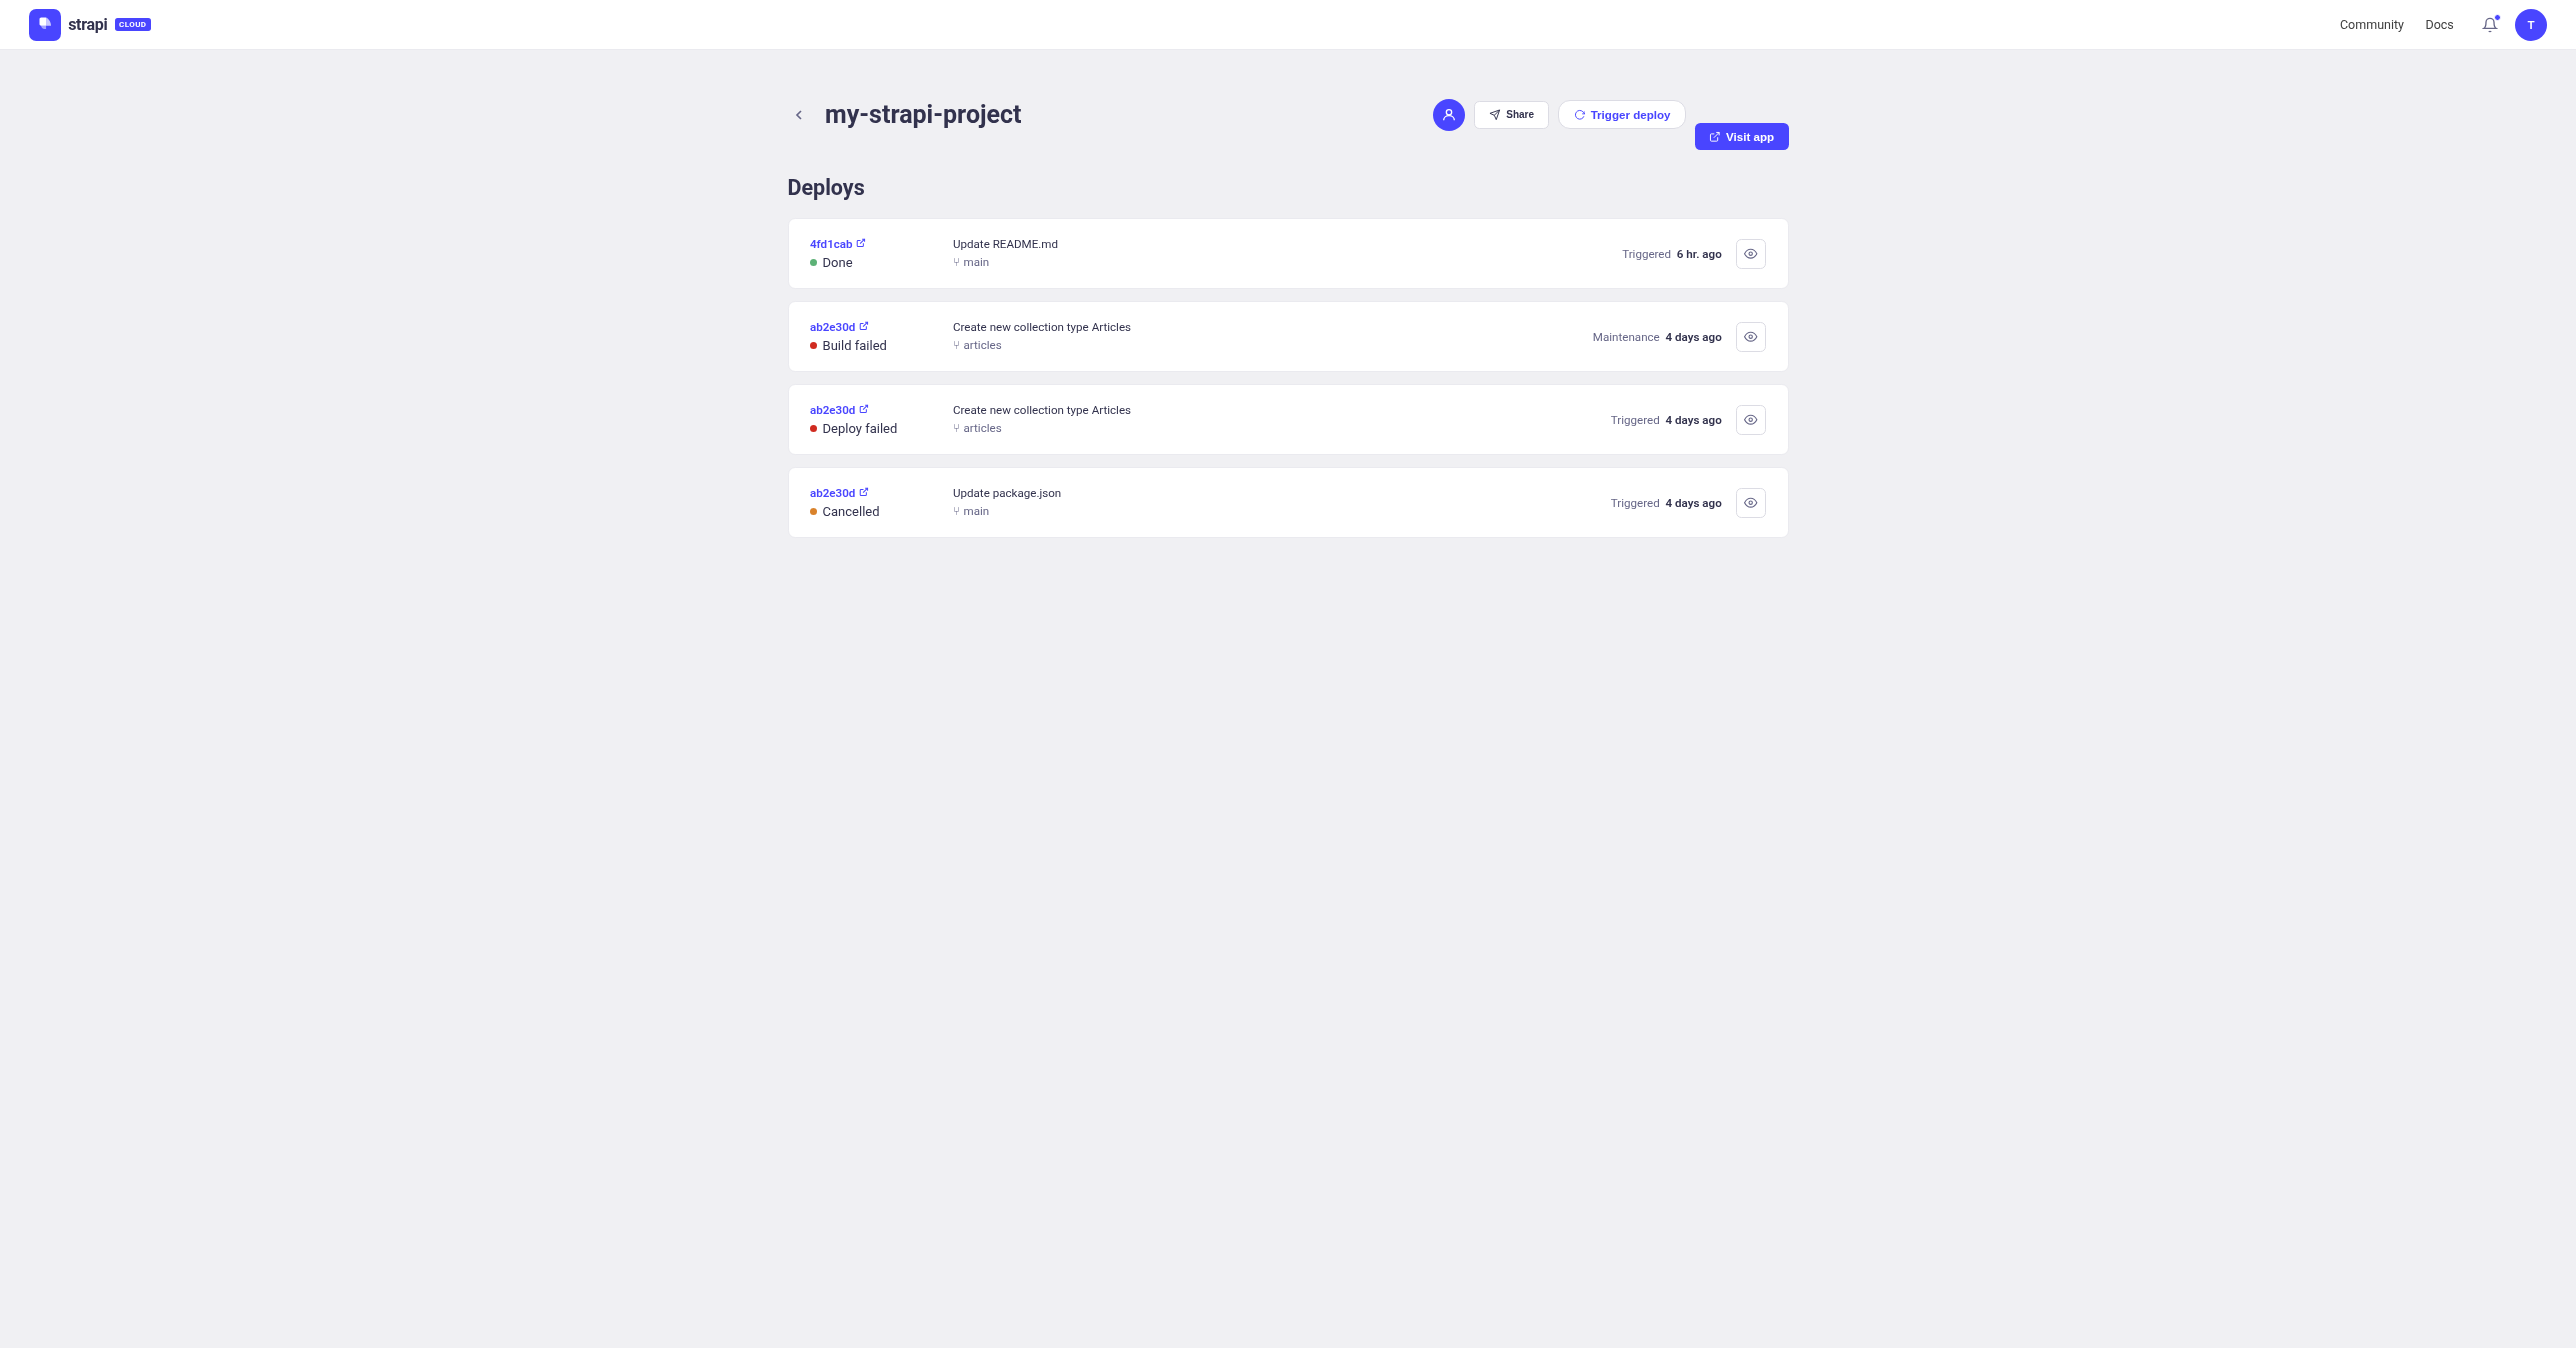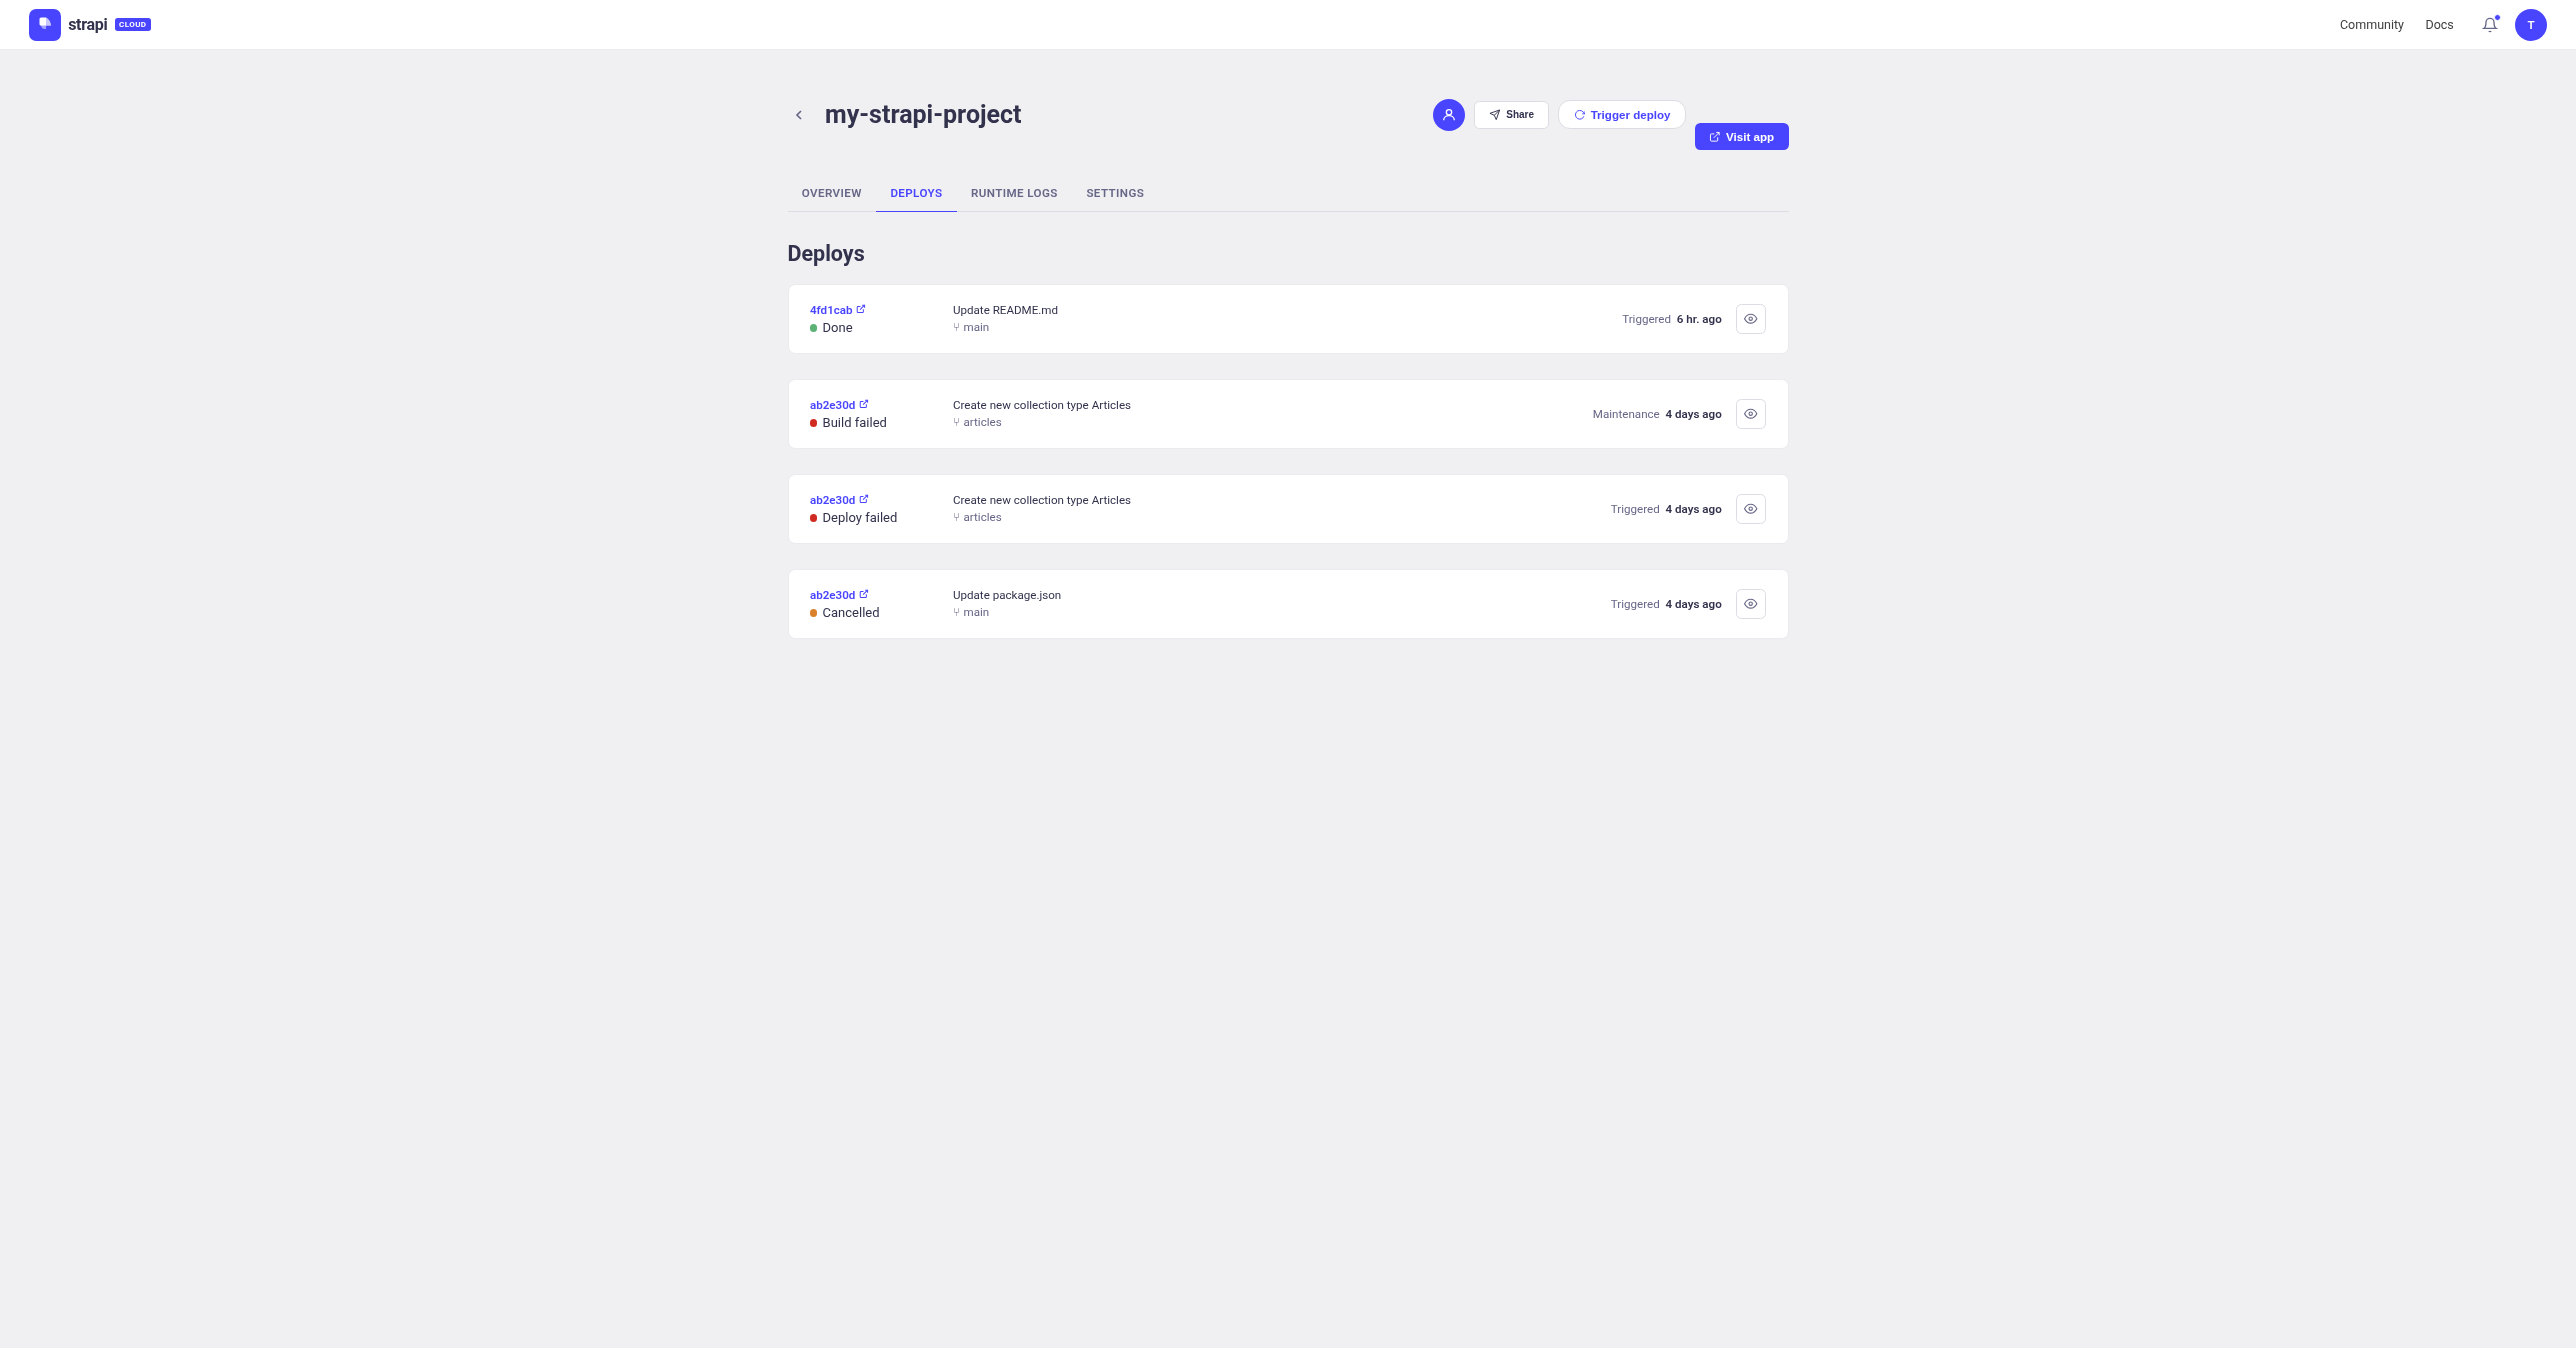--- a/index.html
+++ b/index.html
@@ -229,21 +229,21 @@
       font-size: 21.5px;
       font-weight: 700;
       color: #32324d;
       margin-bottom: 18px;
     }
 
     
     .deploy-list {
       display: flex;
       flex-direction: column;
-      gap: 19px;
+      gap: 7px;
     }
     .deploy-card {
       background: #fff;
       border: 0.9px solid #eaeaef;
       border-radius: 7.2px;
       padding: 18px 21.5px;
       display: flex;
       align-items: center;
       justify-content: space-between;
       margin-bottom: 5.4px;
@@ -408,26 +408,20 @@
         <svg width="11.6" height="11.6" viewBox="0 0 24 24" fill="none" stroke="white" stroke-width="2">
           <path d="M18 13v6a2 2 0 0 1-2 2H5a2 2 0 0 1-2-2V8a2 2 0 0 1 2-2h6"></path>
           <polyline points="15 3 21 3 21 9"></polyline>
           <line x1="10" y1="14" x2="21" y2="3"></line>
         </svg>
         <span>Visit app</span>
       </button>
     </div>
   </div>
 
-  <nav class="tabs-nav">
-    <div class="tab-item">OVERVIEW</div>
-    <div class="tab-item active">DEPLOYS</div>
-    <div class="tab-item">RUNTIME LOGS</div>
-    <div class="tab-item">SETTINGS</div>
-  </nav>
 
   <div>
     <h2 class="section-title">Deploys</h2>
 
     <div class="deploy-list">
 
       <div class="deploy-card">
         <div class="deploy-left">
           <div class="deploy-id-section">
             <div class="deploy-id">

